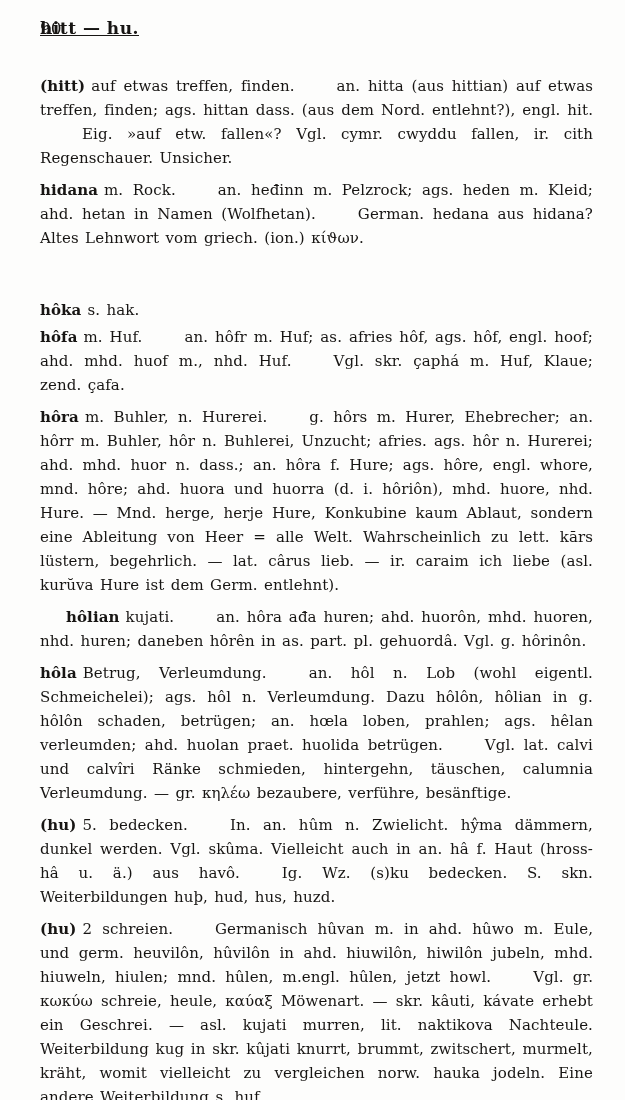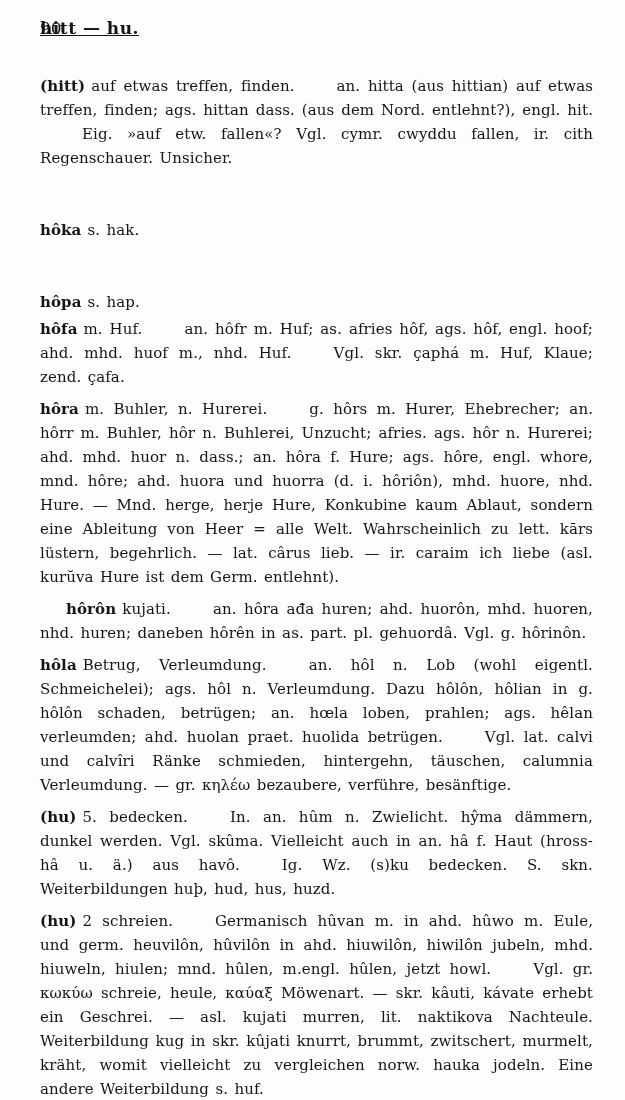--- a/index.html
+++ b/index.html
@@ -68,31 +68,31 @@
 
 <div class="page">
 
   <div class="running-header">
     <span class="page-number">90</span>
     <span class="running-title">hitt — hu.</span>
   </div>
 
   <p class="entry"><span class="hw">(hitt)</span><span>auf etwas treffen, finden.</span><span class="gap"></span><span>an. hitta (aus hittian) auf etwas treffen, finden; ags. hittan dass. (aus dem Nord. entlehnt?), engl. hit.</span><span class="gap"></span><span>Eig. »auf etw. fallen«? Vgl. cymr. cwyddu fallen, ir. cith Regenschauer. Unsicher.</span></p>
 
+  <p class="entry"><span class="hw">hidana</span><span>m. Rock.</span><span class="gap"></span><span>an. heđinn m. Pelzrock; ags. heden m. Kleid; ahd. hetan in Namen (Wolfhetan).</span><span class="gap"></span><span>German. hedana aus hidana? Altes Lehnwort vom griech. (ion.) κίϑων.</span></p>
 
   <p class="entry tight"><span class="hw">hôka</span><span>s. hak.</span></p>
 
 
-  <p class="entry tight"><span class="hw">hôpa</span><span>s. hap.</span></p>
 
   <p class="entry"><span class="hw">hôfa</span><span>m. Huf.</span><span class="gap"></span><span>an. hôfr m. Huf; as. afries hôf, ags. hôf, engl. hoof; ahd. mhd. huof m., nhd. Huf.</span><span class="gap"></span><span>Vgl. skr. çaphá m. Huf, Klaue; zend. çafa.</span></p>
 
   <p class="entry"><span class="hw">hôra</span><span>m. Buhler, n. Hurerei.</span><span class="gap"></span><span>g. hôrs m. Hurer, Ehebrecher; an. hôrr m. Buhler, hôr n. Buhlerei, Unzucht; afries. ags. hôr n. Hurerei; ahd. mhd. huor n. dass.; an. hôra f. Hure; ags. hôre, engl. whore, mnd. hôre; ahd. huora und huorra (d. i. hôriôn), mhd. huore, nhd. Hure. — Mnd. herge, herje Hure, Konkubine kaum Ablaut, sondern eine Ableitung von Heer = alle Welt. Wahrscheinlich zu lett. kārs lüstern, begehrlich. — lat. cârus lieb. — ir. caraim ich liebe (asl. kurŭva Hure ist dem Germ. entlehnt).</span></p>
 
-  <p class="entry sub"><span class="hw">hôrôn</span><span>kujati.</span><span class="gap"></span><span>an. hôra ađa huren; ahd. huorôn, mhd. huoren, nhd. huren; daneben hôrên in as. part. pl. gehuordâ. Vgl. g. hôrinôn.</span></p>
+  <p class="entry sub"><span class="hw">hôlian</span><span>kujati.</span><span class="gap"></span><span>an. hôra ađa huren; ahd. huorôn, mhd. huoren, nhd. huren; daneben hôrên in as. part. pl. gehuordâ. Vgl. g. hôrinôn.</span></p>
 
   <p class="entry"><span class="hw">hôla</span><span>Betrug, Verleumdung.</span><span class="gap"></span><span>an. hôl n. Lob (wohl eigentl. Schmeichelei); ags. hôl n. Verleumdung. Dazu hôlôn, hôlian in g. hôlôn schaden, betrügen; an. hœla loben, prahlen; ags. hêlan verleumden; ahd. huolan praet. huolida betrügen.</span><span class="gap"></span><span>Vgl. lat. calvi und calvîri Ränke schmieden, hintergehn, täuschen, calumnia Verleumdung. — gr. κηλέω bezaubere, verführe, besänftige.</span></p>
 
   <p class="entry"><span class="hw">(hu)</span><span>5. bedecken.</span><span class="gap"></span><span>In. an. hûm n. Zwielicht. hŷma dämmern, dunkel werden. Vgl. skûma. Vielleicht auch in an. hâ f. Haut (hross-hâ u. ä.) aus havô.</span><span class="gap"></span><span>Ig. Wz. (s)ku bedecken. S. skn. Weiterbildungen huþ, hud, hus, huzd.</span></p>
 
   <p class="entry"><span class="hw">(hu)</span><span>2 schreien.</span><span class="gap"></span><span>Germanisch hûvan m. in ahd. hûwo m. Eule, und germ. heuvilôn, hûvilôn in ahd. hiuwilôn, hiwilôn jubeln, mhd. hiuweln, hiulen; mnd. hûlen, m.engl. hûlen, jetzt howl.</span><span class="gap"></span><span>Vgl. gr. κωκύω schreie, heule, καύαξ Möwenart. — skr. kâuti, kávate erhebt ein Geschrei. — asl. kujati murren, lit. naktikova Nachteule. Weiterbildung kug in skr. kûjati knurrt, brummt, zwitschert, murmelt, kräht, womit vielleicht zu vergleichen norw. hauka jodeln. Eine andere Weiterbildung s. huf.</span></p>
 
 </div>
 
 </body></html>

